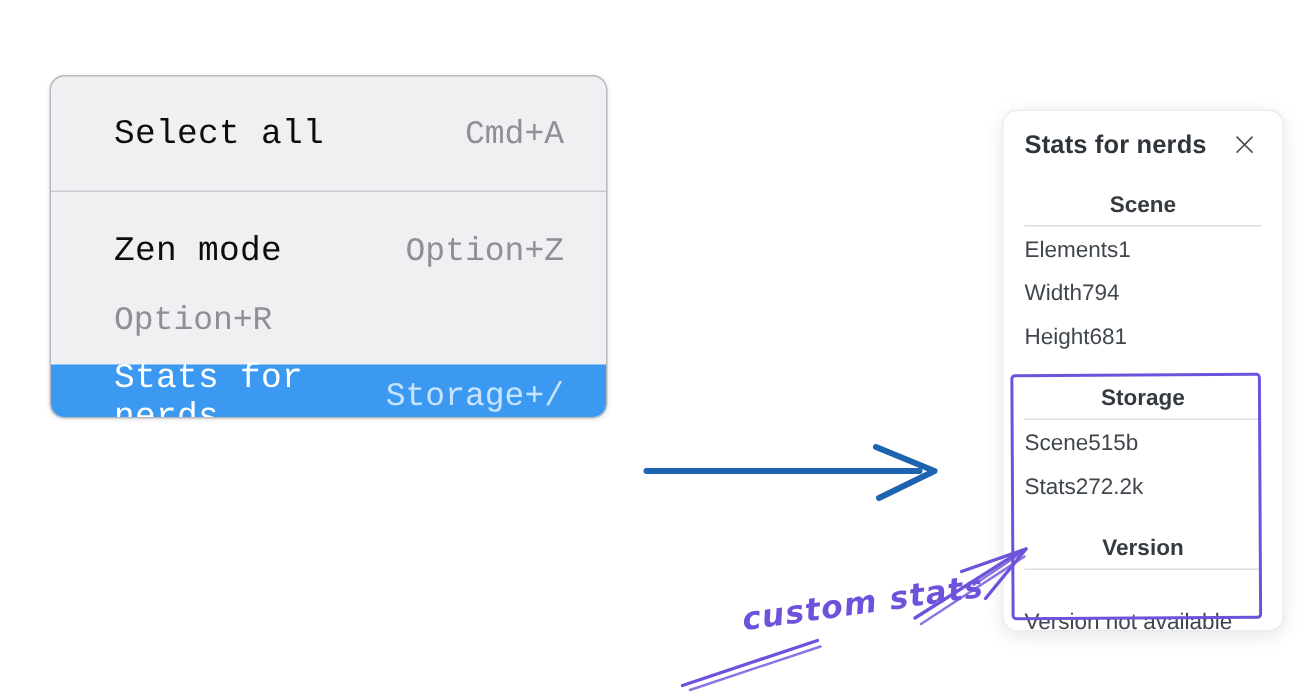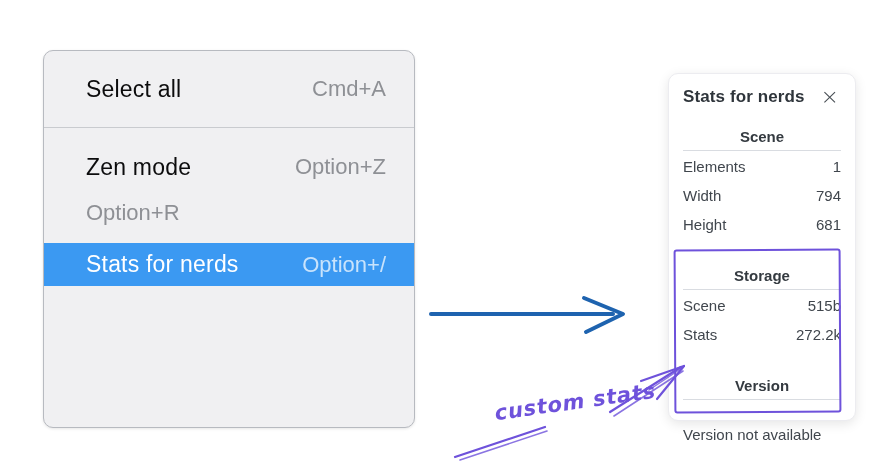--- a/index.html
+++ b/index.html
@@ -1,26 +1,27 @@
 <!DOCTYPE html>
 <html style="--highlight-blue: #3b99f2; --arrow-blue: #1e63af; --annotation-purple: #6e52db; --menu-bg: #f0f0f2; --panel-bg: #ffffff;"><head>
 <meta charset="utf-8">
 <style>
   * { margin: 0; padding: 0; box-sizing: border-box; }
   html, body { width: 873px; height: 461px; background: #ffffff; overflow: hidden; }
   body { font-family: "Liberation Sans", sans-serif; position: relative; }
 
   
   .menu {
-    position: absolute; left: 43px; top: 50px; width: 372px; height: 378px;
+    position: absolute; left: 33px; top: 50px; width: 372px; height: 229px;
     background: var(--menu-bg, #f0f0f2);
     border: 1.5px solid #b7bac0;
     border-radius: 10px;
     box-shadow: 0 1px 3px rgba(0,0,0,0.10);
     overflow: hidden;
+    font-family: Liberation Mono, monospace;
   }
   .menu-item {
     display: flex; justify-content: space-between; align-items: center;
     padding: 0 28px 0 42px;
     height: 46px;
     cursor: default;
   }
   .menu-item.first { height: 76px; }
   .menu-item .label { font-size: 23px; color: #0c0c0d; letter-spacing: 0.2px; }
   .menu-item .shortcut { font-size: 22px; color: #8e9095; }
@@ -53,24 +54,24 @@
   .panel-title { font-size: 17px; font-weight: bold; color: #2f353b; letter-spacing: 0.1px; }
   .close-btn {
     font-size: 22px; line-height: 20px; font-weight: 300; color: #4a5056;
     background: none; border: none; cursor: pointer; padding: 0 2px;
     font-family: "DejaVu Sans", sans-serif;
   }
   .section-title {
     text-align: center; font-size: 15px; font-weight: bold; color: #343a40;
     margin-top: 18px; line-height: 22px;
   }
-  .section-title.tight { margin-top: 26px; }
+  .section-title.tight { margin-top: 16px; }
   .sec-divider { border: none; border-top: 1px solid #d9dce1; margin: 2px 0 1px; }
   .stat-row {
-    display: flex; justify-content: space-between; align-items: center;
+    display: flex; justify-content: flex-start; align-items: center;
     height: 29px; font-size: 15px; color: #40464d;
   }
   .stat-note { font-size: 15px; color: #40464d; margin-top: 24px; line-height: 22px; }
 
   
   .custom-box {
     position: absolute; left: 674px; top: 249px; width: 167px; height: 164px;
     border: 2px solid var(--annotation-purple, #6e52db);
     border-radius: 3px;
     transform: rotate(-0.3deg);
@@ -103,21 +104,21 @@
   <div class="menu-group">
     <div class="menu-item">
       <span class="label">Zen mode</span>
       <span class="shortcut">Option+Z</span>
     </div>
     <div class="menu-item">
       <span class="shortcut">Option+R</span>
     </div>
     <div class="menu-item highlighted">
       <span class="label">Stats for nerds</span>
-      <span class="shortcut">Option+/</span>
+      <span class="shortcut">Storage+/</span>
     </div>
   </div>
 </div>
 
 <svg class="blue-arrow" viewBox="0 0 205 48" aria-hidden="true">
   <line x1="5" y1="22" x2="187" y2="22" stroke="currentColor" stroke-width="4" stroke-linecap="round"></line>
   <polyline points="158,6 197,22 160,40" fill="none" stroke="currentColor" stroke-width="4" stroke-linecap="round" stroke-linejoin="round"></polyline>
 </svg>
 
 <div class="panel">

